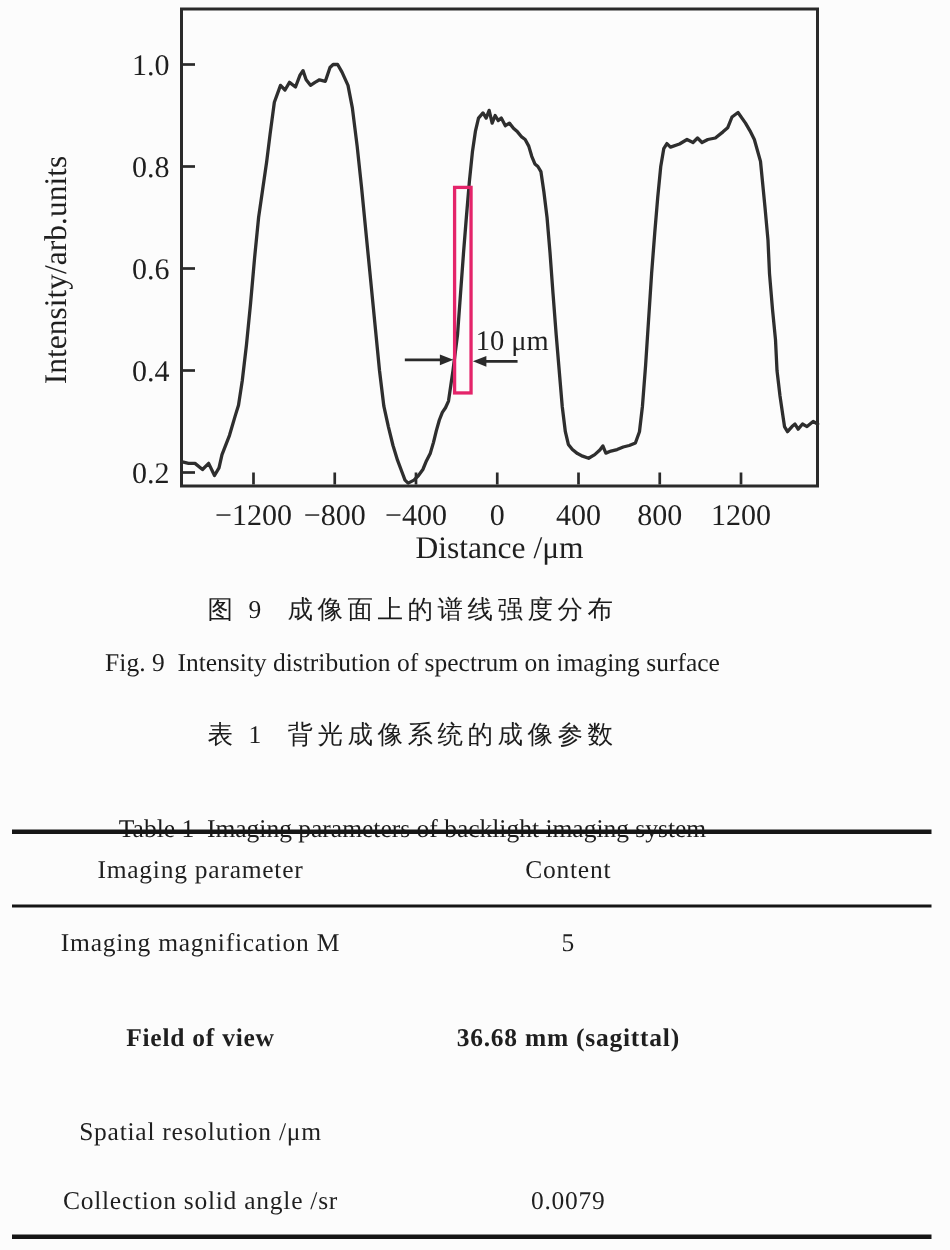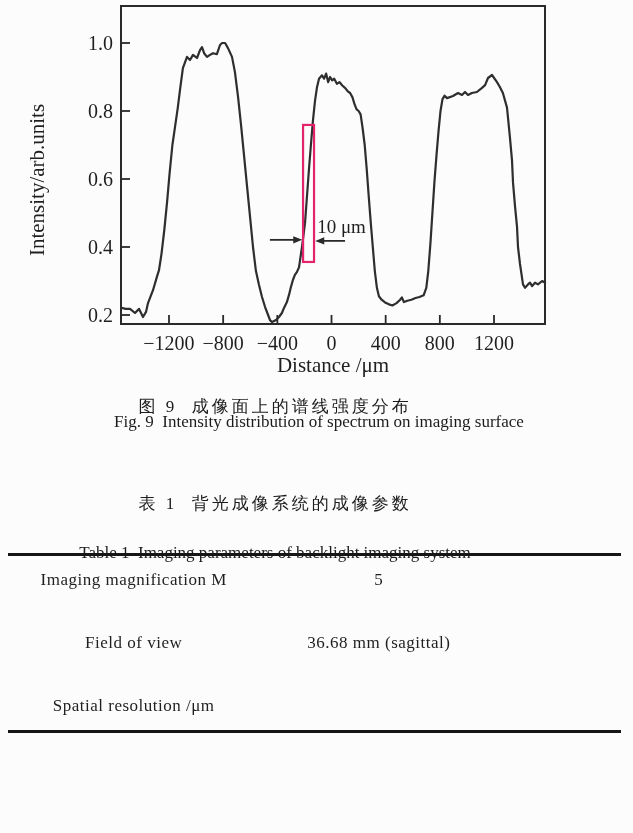--- a/index.html
+++ b/index.html
@@ -13,22 +13,22 @@
   #chart text{fill:#1f1f1f;font-family:"Liberation Serif","DejaVu Serif",serif;}
   #chart .tick-label{font-size:20px;}
   #chart .axis-title{font-size:21px;}
   #chart .anno-label{font-size:19px;}
   .cap{
     position:absolute;left:0;width:550px;text-align:center;
     white-space:pre;font-size:17px;color:#1c1c1c;
   }
   .cap.zh{letter-spacing:3px;font-size:17px;}
   #cap-fig-zh{top:395px;}
-  #cap-fig-en{top:412px;padding-left:44px;}
-  #cap-tab-zh{top:492px;}
+  #cap-fig-en{top:432px;}
+  #cap-tab-zh{top:478px;}
   #cap-tab-en{top:543px;}
   #ptable{
     position:absolute;top:553px;left:8px;width:613px;
     border-top:3px solid #161616;border-bottom:3px solid #161616;
     font-size:17px;letter-spacing:.5px;
   }
   .trow{display:flex;align-items:center;}
   .trow .c1{width:41%;text-align:center;}
   .trow .c2{width:39%;text-align:center;}
   #thead-row{height:47px;border-bottom:2px solid #161616;}
@@ -73,30 +73,40 @@
     <polygon points="315.2496,240.88000000000002 324.2496,237.28000000000003 324.2496,244.48000000000002" fill="#2a2a2a"></polygon>
     <text x="317.14548" y="233.4" class="anno-label">10 μm</text>
   </svg>
 
 <div class="cap zh" id="cap-fig-zh">图 9  成像面上的谱线强度分布</div>
 <div class="cap" id="cap-fig-en">Fig. 9  Intensity distribution of spectrum on imaging surface</div>
 <div class="cap zh" id="cap-tab-zh">表 1  背光成像系统的成像参数</div>
 <div class="cap" id="cap-tab-en">Table 1  Imaging parameters of backlight imaging system</div>
 
 <div id="ptable">
+  <div class="trow" id="thead-row">
+    <div class="c1">Imaging parameter</div>
+    <div class="c2">Content</div>
+  </div>
   <div id="table-rows">
       <div class="trow" style="height: 48px;">
         <div class="c1">Imaging magnification M</div>
         <div class="c2">
           <div class="content-line">5</div>
         </div>
       </div>
-      <div class="trow" style="height: 78px;">
+      <div class="trow" style="height: 78px; font-weight: bold;">
         <div class="c1">Field of view</div>
         <div class="c2">
           <div class="content-line">36.68 mm (sagittal)</div>
         </div>
       </div>
       <div class="trow" style="height: 48px;">
         <div class="c1">Spatial resolution /μm</div>
       </div>
+      <div class="trow" style="height: 44px;">
+        <div class="c1">Collection solid angle /sr</div>
+        <div class="c2">
+          <div class="content-line">0.0079</div>
+        </div>
+      </div>
     </div>
 </div>
 
 </body></html>

